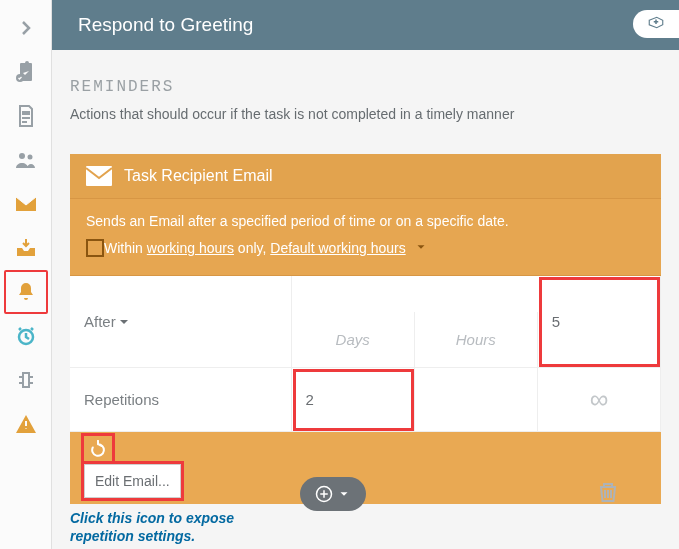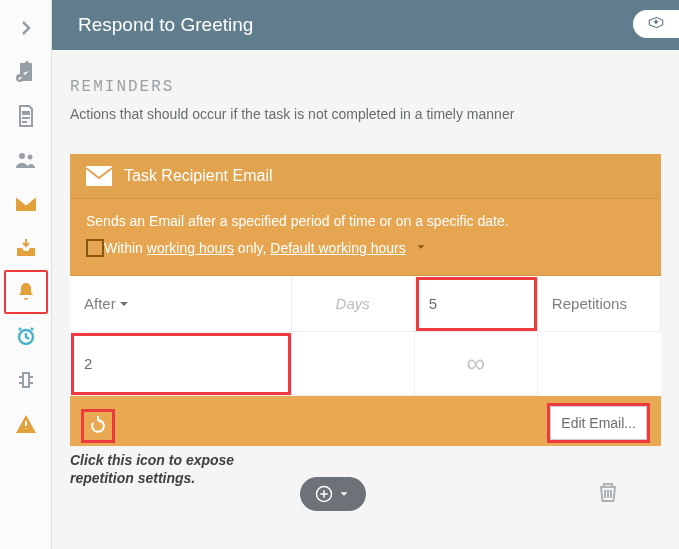--- a/index.html
+++ b/index.html
@@ -137,55 +137,56 @@
   .cell {
     border-right: 1px solid #eee;
     border-bottom: 1px solid #eee;
     padding: 16px 14px;
     font-size: 15px;
     color: #7a7f83;
     min-height: 56px;
     display: flex;
     align-items: center;
   }
-  .cell.placeholder { color: #b8bcc0; font-style: italic; justify-content: center; }
+  .cell.placeholder { color: #b8bcc0; font-style: italic; justify-content: center; margin-top: 36px; }
   .cell.dropdown { }
   .cell.dropdown svg { width: 16px; height: 16px; fill: #6b7074; }
   .cell.infinity { justify-content: center; color: #c3c7ca; font-size: 26px; }
   .cell.val { color: #6a6e72; }
   .highlight {
     outline: 3px solid #ee3a3c;
     outline-offset: -4px;
   }
 
   .card-footer {
     background: #e9a953;
-    padding: 10px 14px 6px 14px;
-    display: flex;
-    align-items: flex-end;
+    padding: 4px 14px 6px 14px;
+    display: flex;
+    align-items: flex-start;
     justify-content: space-between;
+    flex-direction: column;
   }
   .refresh-btn {
     width: 28px; height: 28px;
     display: flex; align-items: center; justify-content: center;
     background: #e9a953;
     outline: 3px solid #ee3a3c;
   }
   .refresh-btn svg { width: 20px; height: 20px; fill: #fff; }
   .edit-btn {
     background: #fff;
     border: 1px solid #cfcfcf;
     color: #6a6e72;
     font-size: 14px;
     padding: 8px 10px;
     outline: 3px solid #ee3a3c;
   }
 
   .hint {
-    color: #404040;
+    color: #0369a1;
     font-style: italic;
     font-weight: 600;
     font-size: 14px;
     margin-top: 6px;
     line-height: 1.25;
   }
 
   .bottom-controls {
     position: absolute;
     left: 300px;
@@ -313,20 +314,21 @@
 
     <div class="grid">
 
       <div class="cell dropdown">
         <span>After</span>
         <svg viewBox="0 0 24 24">
             <path d="M6 9l6 6 6-6"></path>
           </svg>
       </div>
       <div class="cell placeholder">Days</div>
+      <div class="cell placeholder">Hours</div>
       <div class="cell val highlight">5</div>
 
       <div class="cell">Repetitions</div>
       <div class="cell val highlight">2</div>
       <div class="cell"></div>
       <div class="cell infinity">∞</div>
     </div>
 
     <div class="card-footer">
       <div class="refresh-btn">

